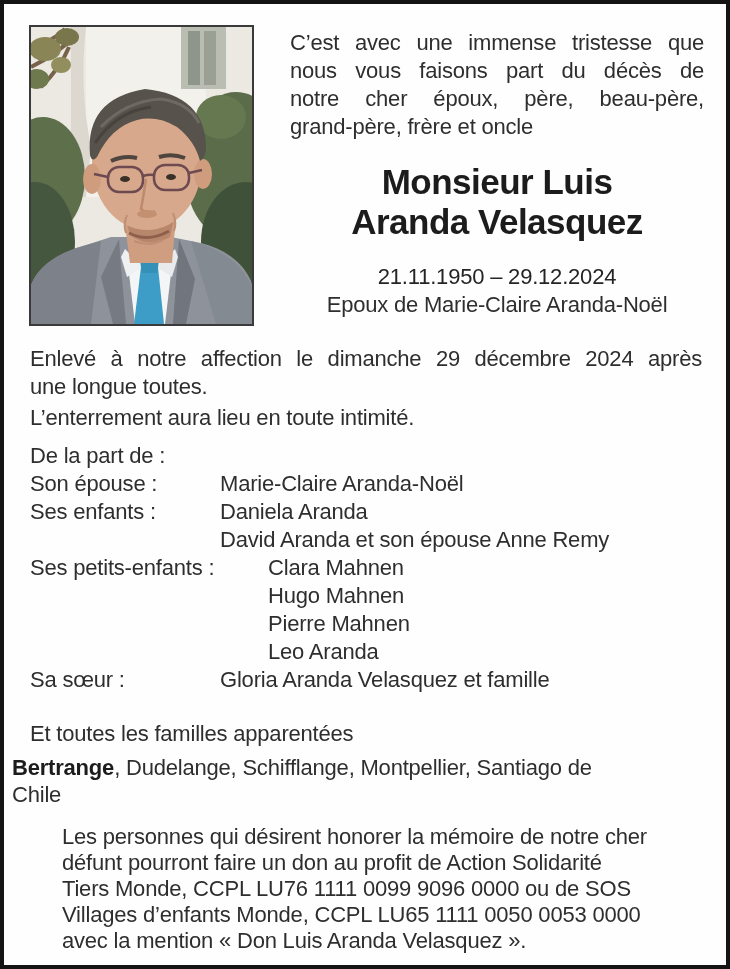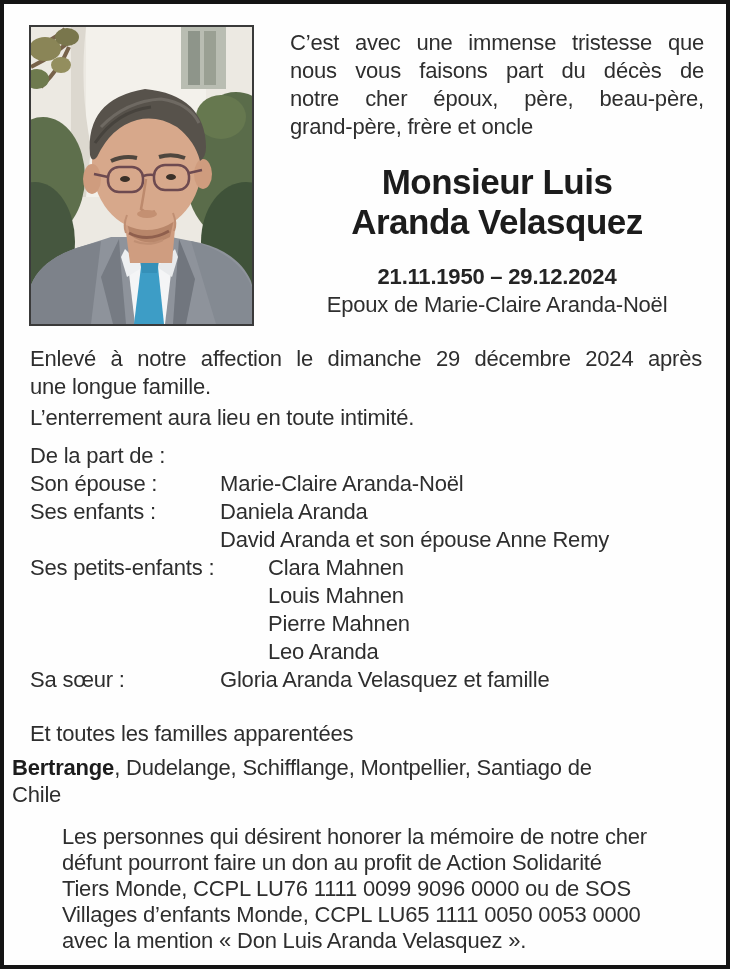--- a/index.html
+++ b/index.html
@@ -20,21 +20,21 @@
     left:25px;top:21px;width:225px;height:301px;
     border:2px solid #3a3a3a;box-sizing:border-box;background:#ece9e2;
   }
   .photo-frame svg{display:block;width:100%;height:100%;}
   .intro{left:286px;top:25px;width:414px;}
   .name-title{
     left:286px;top:158px;width:414px;
     text-align:center;font-weight:bold;
     font-size:35px;line-height:40px;letter-spacing:-0.5px;color:#1c1c1c;
   }
-  .dates{left:286px;top:260px;width:414px;text-align:center;font-weight:bold;font-size:22px;line-height:26px;color:#242424;letter-spacing:-0.2px;}
+  .dates{left:286px;top:260px;width:414px;text-align:center;font-weight:normal;font-size:22px;line-height:26px;color:#242424;letter-spacing:-0.2px;}
   .spouse{left:286px;top:288px;width:414px;text-align:center;font-size:22px;line-height:26px;letter-spacing:-0.2px;}
   .p1{left:26px;top:341px;width:672px;}
   .p2{left:26px;top:400px;width:672px;}
   .from-label{left:26px;top:438px;width:672px;}
   .family{left:26px;top:466px;width:672px;}
   .fam-row{display:grid;grid-template-columns:190px 1fr;}
   .fam-row.wide{grid-template-columns:238px 1fr;}
   .related{left:26px;top:716px;width:672px;}
   .cities{left:8px;top:750px;width:672px;line-height:27px;}
   .cities b{color:#1c1c1c;}
@@ -128,21 +128,21 @@
     <div>Monsieur Luis</div>
     <div>Aranda Velasquez</div>
   </div>
 
   <div class="abs dates">21.11.1950 – 29.12.2024</div>
 
   <div class="abs spouse">Epoux de Marie-Claire Aranda-Noël</div>
 
   <div class="abs p1 txt">
     <div class="just">Enlevé à notre affection le dimanche 29 décembre 2024 après</div>
-    <div>une longue famille.</div>
+    <div>une longue toutes.</div>
   </div>
 
   <div class="abs p2 txt">L’enterrement aura lieu en toute intimité.</div>
 
   <div class="abs from-label txt">De la part de :</div>
 
   <div class="abs family txt">
     <div class="fam-row">
       <div>Son épouse :</div>
       <div>Marie-Claire Aranda-Noël</div>
@@ -151,21 +151,21 @@
       <div>Ses enfants :</div>
       <div>
         <div>Daniela Aranda</div>
         <div>David Aranda et son épouse Anne Remy</div>
       </div>
     </div>
     <div class="fam-row wide">
       <div>Ses petits-enfants :</div>
       <div>
         <div>Clara Mahnen</div>
-        <div>Louis Mahnen</div>
+        <div>Hugo Mahnen</div>
         <div>Pierre Mahnen</div>
         <div>Leo Aranda</div>
       </div>
     </div>
     <div class="fam-row">
       <div>Sa sœur :</div>
       <div>Gloria Aranda Velasquez et famille</div>
     </div>
   </div>
 

